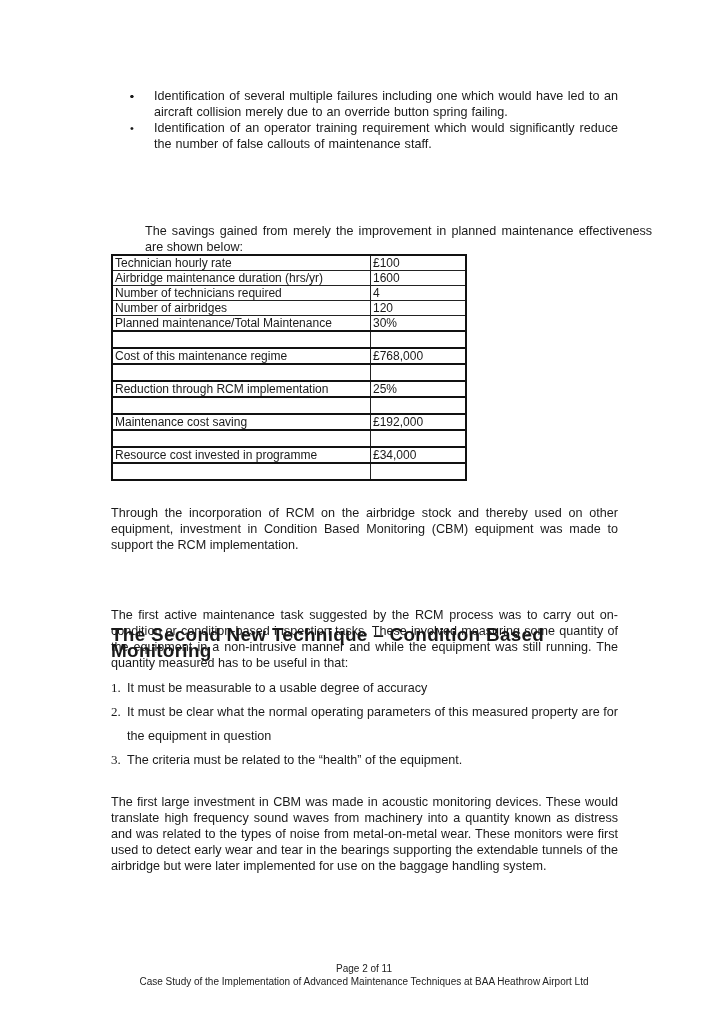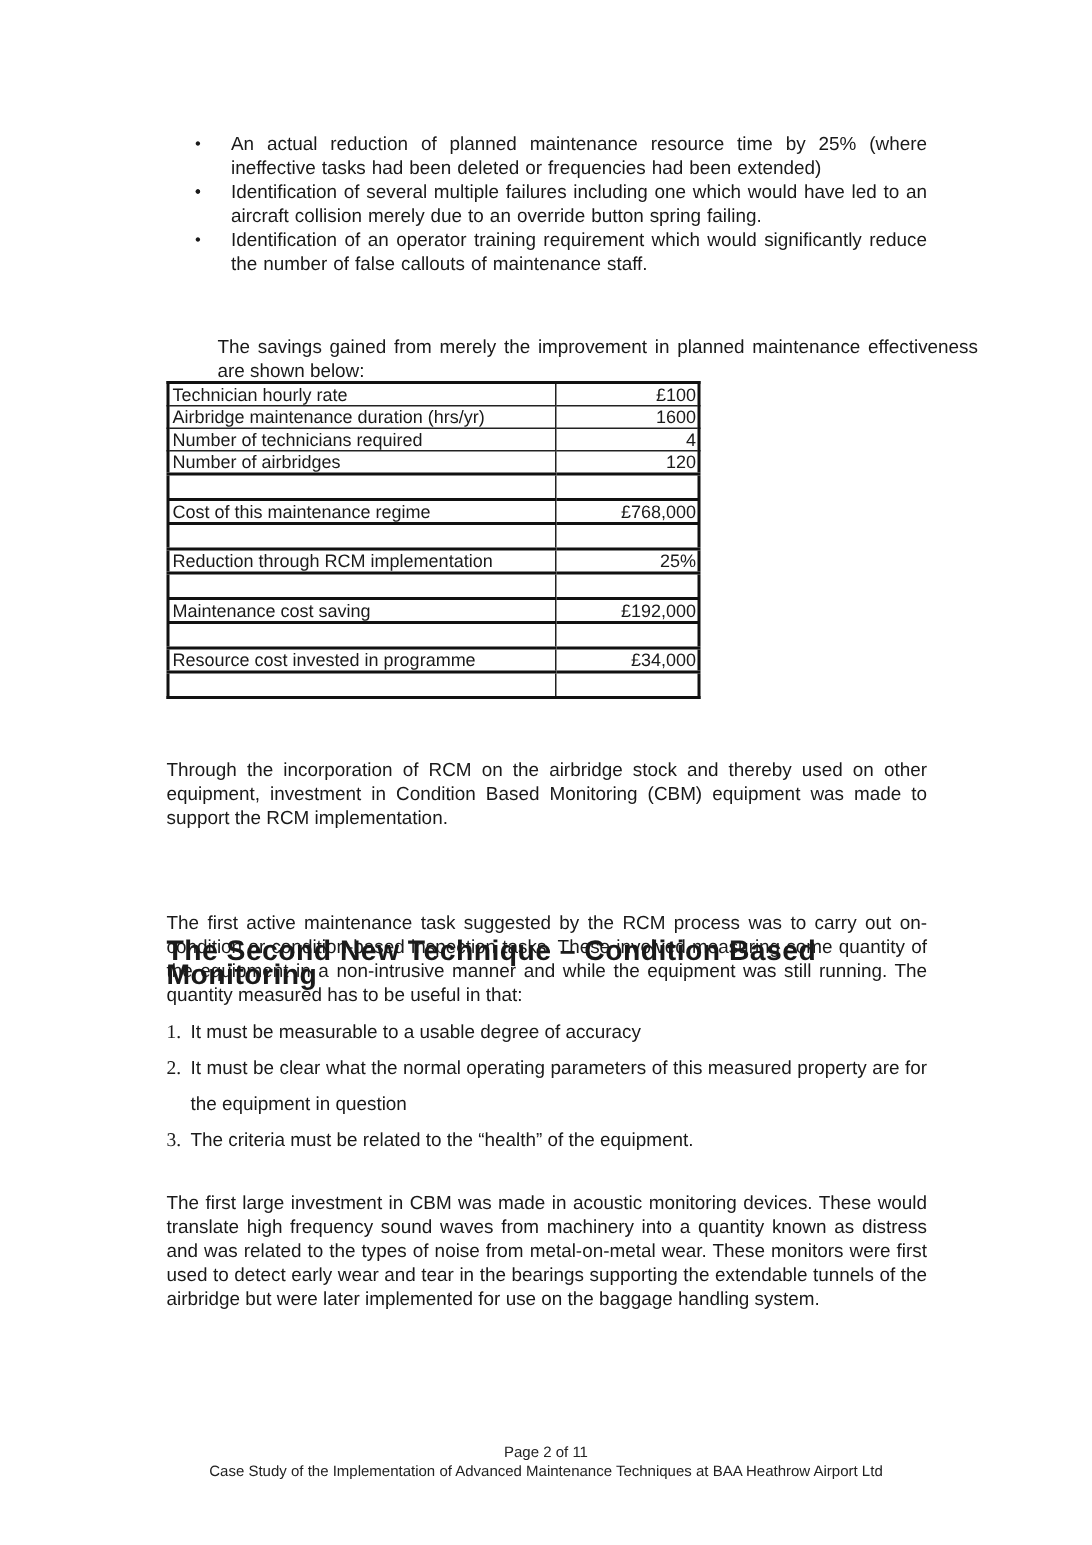--- a/index.html
+++ b/index.html
@@ -71,21 +71,21 @@
       font-size: 12px;
       line-height: 13px;
     }
     table.cost td {
       border: 1px solid #222;
       padding: 0 1px 0 2px;
       height: 14px;
       white-space: nowrap;
     }
     table.cost td.label { width: 254px; }
-    table.cost td.value { width: 91px; text-align: right; }
+    table.cost td.value { width: 91px; }
     table.cost tr.spacer td { height: 15px; }
     table.cost tr.border-top td { border-top: 2px solid #111; }
     .numbered {
       position: absolute;
       top: 676px;
       left: 0;
       width: 507px;
       margin: 0;
       padding: 0;
       list-style: none;
@@ -118,21 +118,20 @@
     }
   </style>
 </head>
 <body>
 
 <div class="page">
 
   <ul class="bullets">
     <li>
       <span class="dot">•</span>
-      <span>An actual reduction of planned maintenance resource time by 25% (where ineffective tasks had been deleted or frequencies had been extended)</span>
     </li>
     <li>
       <span class="dot">•</span>
     </li>
     <li>
       <span class="dot">•</span>
       <span>Identification of several multiple failures including one which would have led to an aircraft collision merely due to an override button spring failing.</span>
     </li>
     <li>
       <span class="dot">•</span>
@@ -152,20 +151,24 @@
         <td class="label">Airbridge maintenance duration (hrs/yr)</td>
         <td class="value">1600</td>
       </tr>
       <tr>
         <td class="label">Number of technicians required</td>
         <td class="value">4</td>
       </tr>
       <tr>
         <td class="label">Number of airbridges</td>
         <td class="value">120</td>
+      </tr>
+      <tr>
+        <td class="label">Planned maintenance/Total Maintenance</td>
+        <td class="value">30%</td>
       </tr>
       <tr class="spacer border-top">
         <td class="label"></td>
         <td class="value"></td>
       </tr>
       <tr class="border-top">
         <td class="label">Cost of this maintenance regime</td>
         <td class="value">£768,000</td>
       </tr>
       <tr class="spacer border-top">

